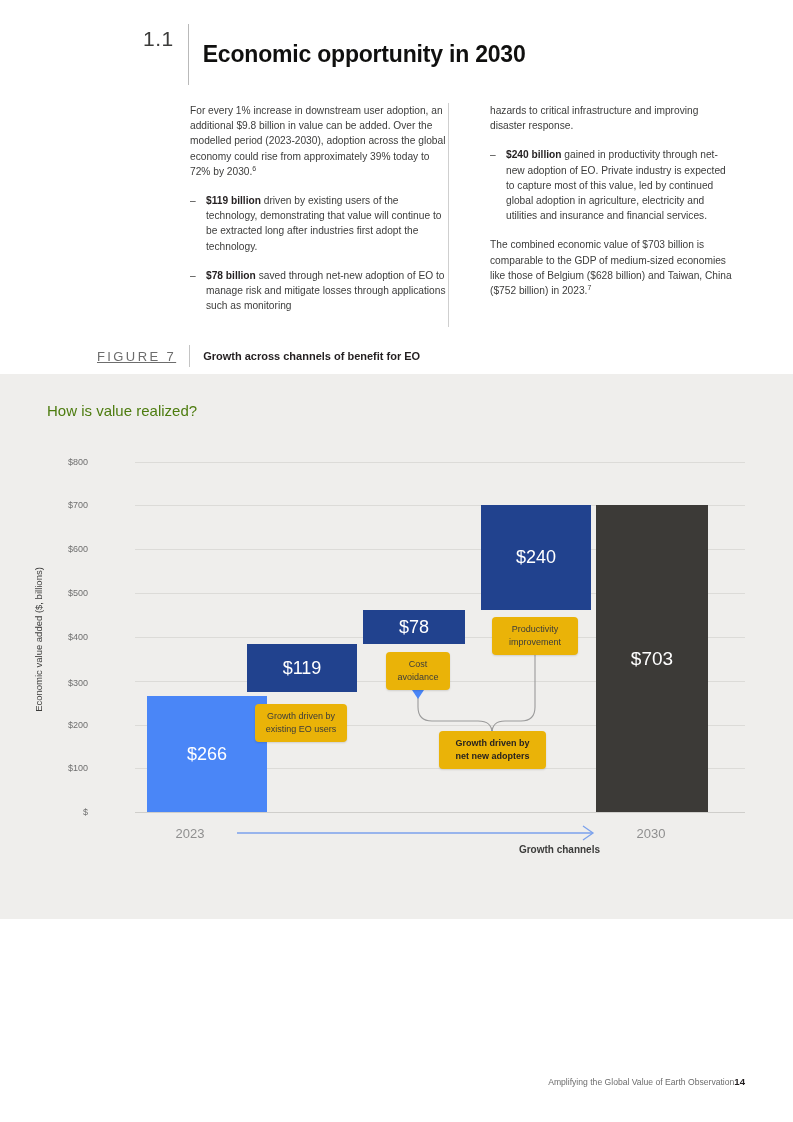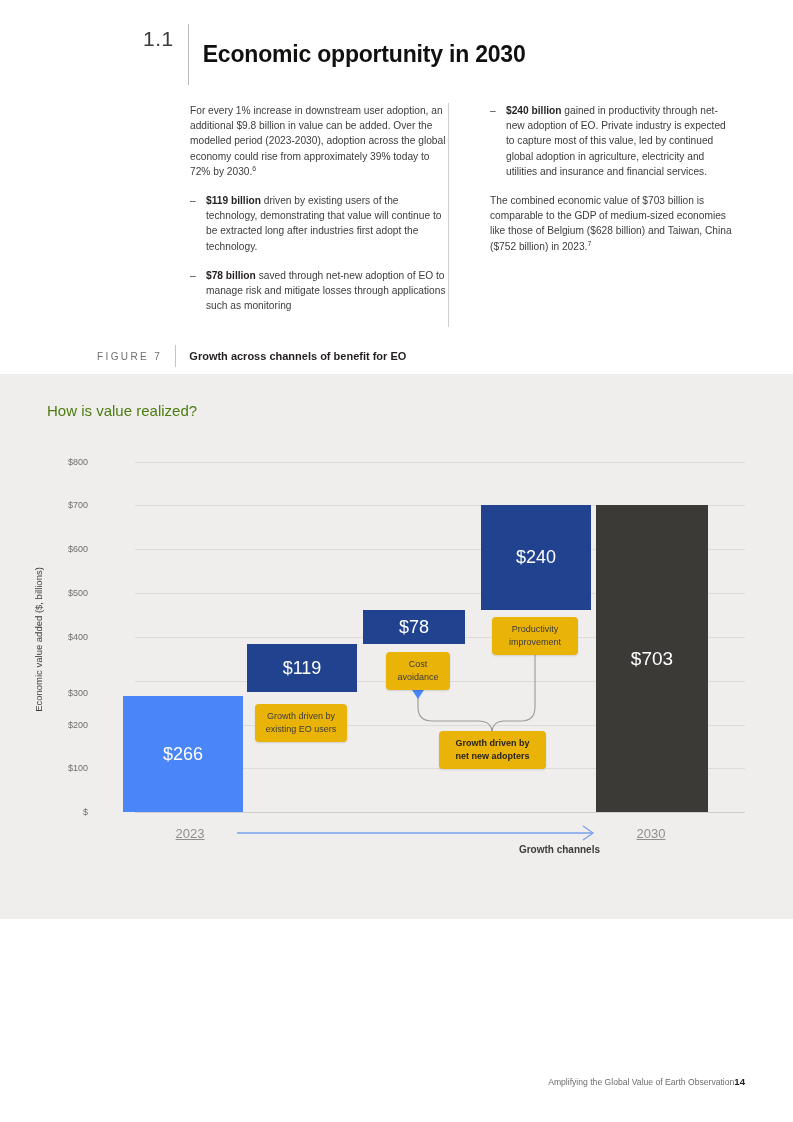--- a/index.html
+++ b/index.html
@@ -75,24 +75,25 @@
   
   .fig-cap {
     position: absolute;
     left: 97px;
     top: 345px;
     display: flex;
     align-items: center;
     height: 22px;
   }
   .fig-label {
-    font-size: 10px;
+    font-size: 13px;
     letter-spacing: 2.4px;
     color: #6d6d6d;
     padding-right: 13px;
+    text-decoration: underline;
   }
   .fig-rule { width: 1px; height: 22px; background: #c4c4c4; margin-right: 13px; }
   .fig-title { font-size: 11px; font-weight: bold; color: #231f20; }
 
   
   .chart-band {
     position: absolute;
     left: 0;
     top: 374px;
     width: 793px;
@@ -165,21 +166,20 @@
   }
   .callout.strong { font-weight: bold; color: #231f20; }
 
   .connectors { position: absolute; left: 0; top: 0; width: 793px; height: 545px; pointer-events: none; }
 
   .xcat {
     position: absolute;
     font-size: 13px;
     color: #8f8f8f;
     transform: translateX(-50%);
-    text-decoration: underline;
   }
   .xaxis-title {
     position: absolute;
     top: 470px;
     left: 240px;
     width: 360px;
     text-align: right;
     font-size: 10px;
     font-weight: bold;
     color: #3c3c3b;
@@ -218,20 +218,21 @@
 
     <div class="bullet">
       <span class="dash">–</span>
       <span class="btxt"><span class="b">$78 billion</span><span> saved through net-new adoption of EO to manage risk and mitigate losses through applications such as monitoring</span></span>
     </div>
   </div>
 
   <div class="col-rule"></div>
 
   <div class="col-right">
+    <p class="para">hazards to critical infrastructure and improving disaster response.</p>
 
     <div class="bullet">
       <span class="dash">–</span>
       <span class="btxt"><span class="b">$240 billion</span><span> gained in productivity through net-new adoption of EO. Private industry is expected to capture most of this value, led by continued global adoption in agriculture, electricity and utilities and insurance and financial services.</span></span>
     </div>
 
     <p class="para"><span>The combined economic value of $703 billion is comparable to the GDP of medium-sized economies like those of Belgium ($628 billion) and Taiwan, China ($752 billion) in 2023.</span><sup>7</sup></p>
   </div>
 </div>
 
@@ -257,26 +258,26 @@
     <div class="gridline" style="top:307px"></div>
     <div class="gridline" style="top:351px"></div>
     <div class="gridline" style="top:394px"></div>
     <div class="gridline" style="top:438px;background:#cfcecb"></div>
 
     <div class="ytick" style="top:88px">$800</div>
     <div class="ytick" style="top:131px">$700</div>
     <div class="ytick" style="top:175px">$600</div>
     <div class="ytick" style="top:219px">$500</div>
     <div class="ytick" style="top:263px">$400</div>
-    <div class="ytick" style="top:319px">$300</div>
+    <div class="ytick" style="top:309px">$300</div>
     <div class="ytick" style="top:351px">$200</div>
     <div class="ytick" style="top:394px">$100</div>
     <div class="ytick" style="top:438px">$</div>
 
-    <div class="bar b-light" style="left:123px; width:120px; top:322px; height:116px;">$266</div>
+    <div class="bar b-light" style="left:147px; width:120px; top:322px; height:116px;">$266</div>
 
     <div class="bar b-dark" style="left:247px; width:110px; top:270px; height:48px;">$119</div>
 
     <div class="bar b-dark" style="left:363px; width:102px; top:236px; height:34px;">$78</div>
 
     <div class="bar b-dark" style="left:481px; width:110px; top:131px; height:105px;">$240</div>
 
     <div class="bar b-total" style="left:596px; width:112px; top:131px; height:307px; font-size:19px;">$703</div>
 
     <svg class="connectors" viewBox="0 0 793 545">

